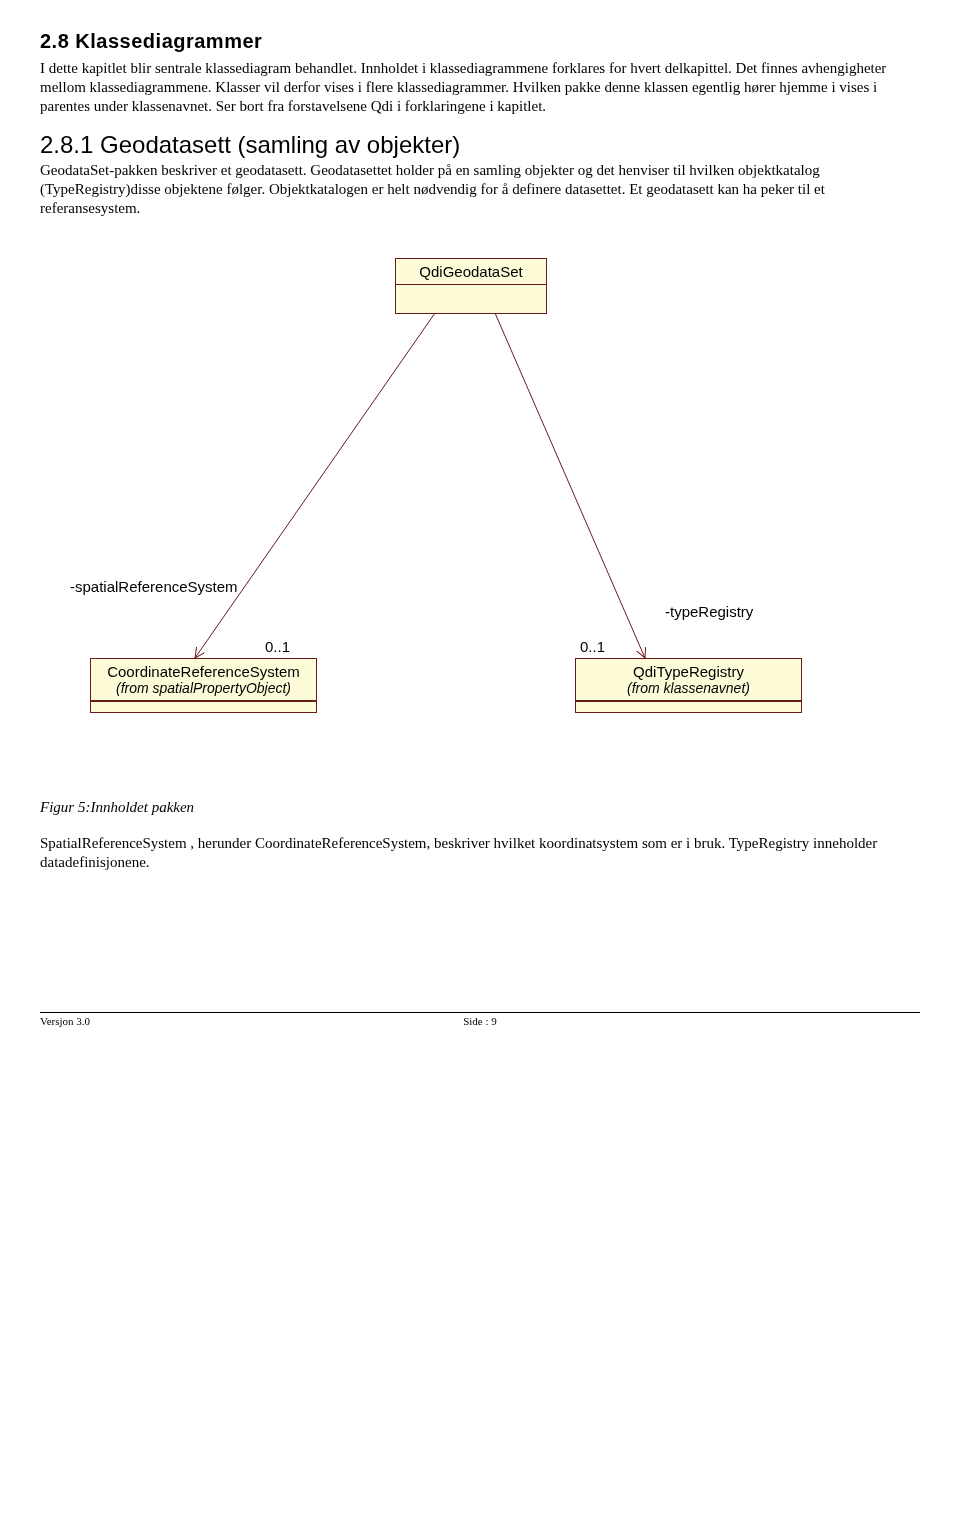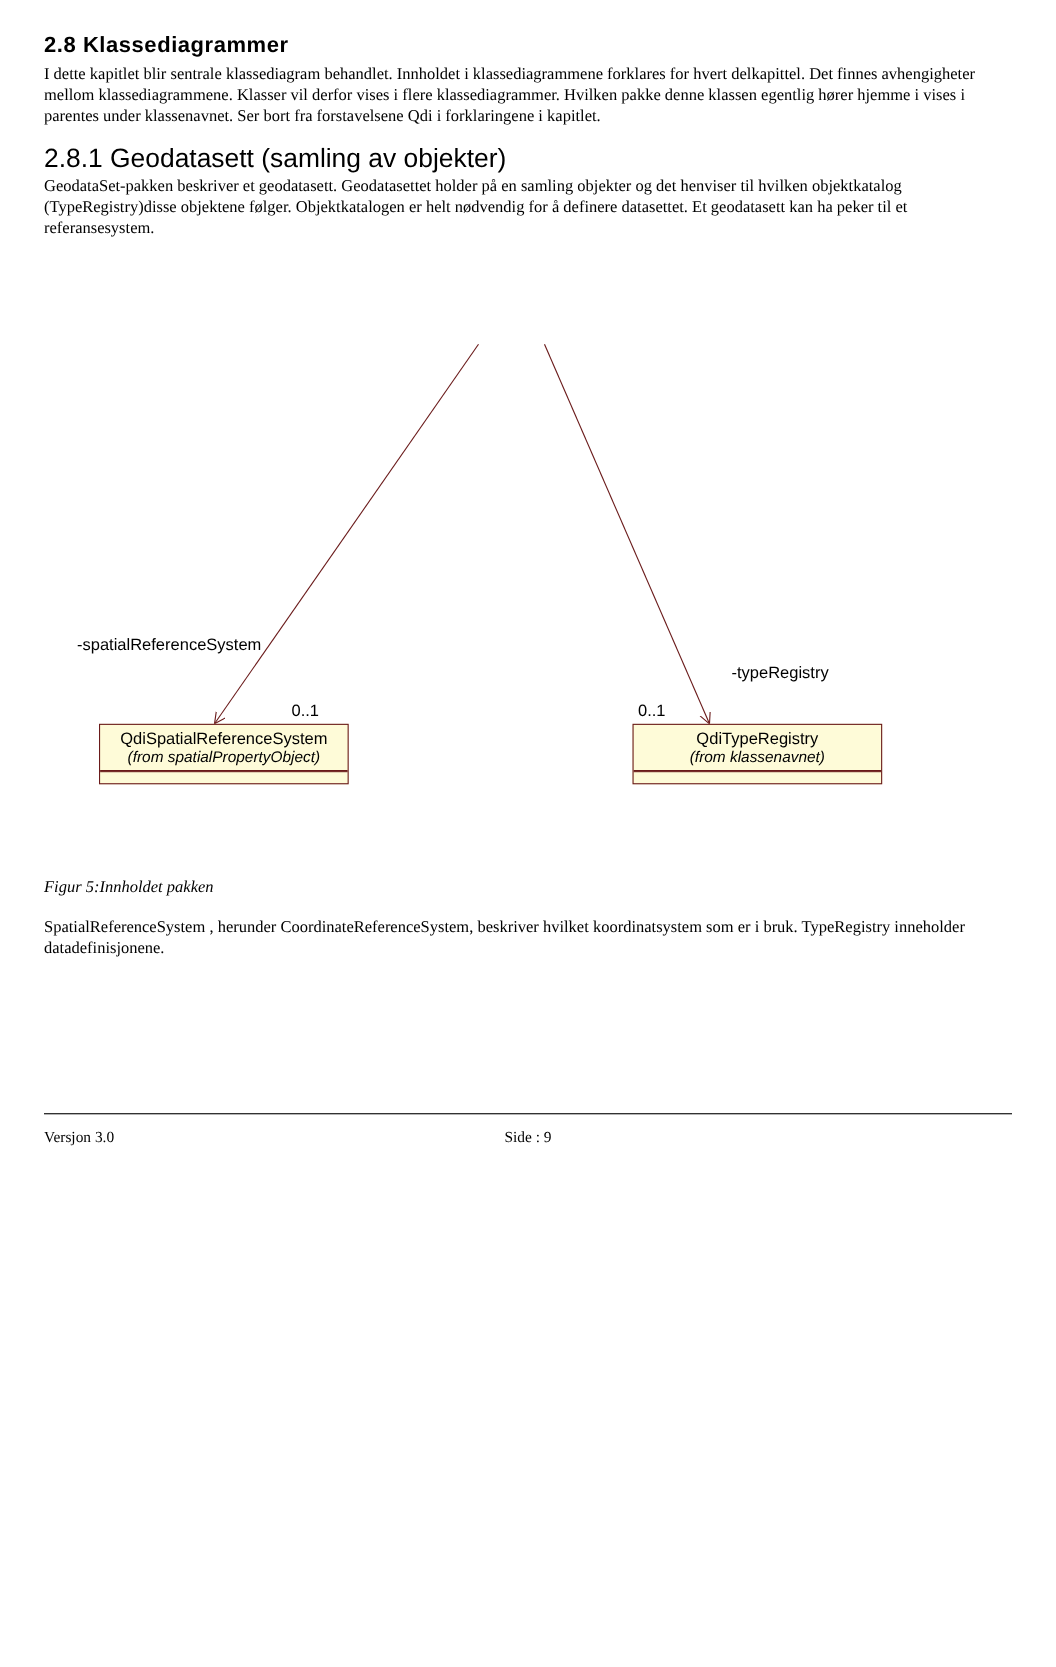--- a/index.html
+++ b/index.html
@@ -70,22 +70,22 @@
   }
   .caption {
     font-style: italic;
     font-size: 15px;
     margin-top: 20px;
   }
   .footer {
     position: relative;
     margin-top: 140px;
     border-top: 1px solid #000;
-    padding-top: 14px;
-    font-size: 14px;
+    padding-top: 2px;
+    font-size: 11px;
   }
   .footer-left {
     position: absolute;
     left: 0;
   }
   .footer-center {
     text-align: center;
   }
 </style>
 </head>
@@ -104,27 +104,31 @@
   <svg width="860" height="520" style="position:absolute;left:0;top:0;">
     <defs>
       <marker id="arrowOpen" markerWidth="12" markerHeight="12" refX="10" refY="5" orient="auto">
         <path d="M0,0 L10,5 L0,10" fill="none" stroke="#6a1a1a" stroke-width="1"></path>
       </marker>
     </defs>
     <line x1="395" y1="55" x2="155" y2="400" stroke="#6a1a1a" stroke-width="1" marker-end="url(#arrowOpen)"></line>
     <line x1="455" y1="55" x2="605" y2="400" stroke="#6a1a1a" stroke-width="1" marker-end="url(#arrowOpen)"></line>
   </svg>
 
+  <div class="uml-box" style="left:355px; top:0px; width:150px;">
+    <div class="uml-name">QdiGeodataSet</div>
+    <div style="height:28px;"></div>
+  </div>
 
   <div class="assoc-label" style="left:30px; top:320px;">-spatialReferenceSystem</div>
   <div class="mult-label" style="left:225px; top:380px;">0..1</div>
 
   <div class="uml-box" style="left:50px; top:400px; width:225px;">
     <div style="border-bottom:1px solid #6a1a1a;">
-      <div class="uml-name" style="border-bottom:none;padding-bottom:0;">QdiSpatialReferenceSystem</div>
+      <div class="uml-name" style="border-bottom:none;padding-bottom:0;">CoordinateReferenceSystem</div>
       <div class="uml-sub">(from spatialPropertyObject)</div>
     </div>
     <div class="uml-compartment"></div>
   </div>
 
   <div class="assoc-label" style="left:625px; top:345px;">-typeRegistry</div>
   <div class="mult-label" style="left:540px; top:380px;">0..1</div>
 
   <div class="uml-box" style="left:535px; top:400px; width:225px;">
     <div style="border-bottom:1px solid #6a1a1a;">

